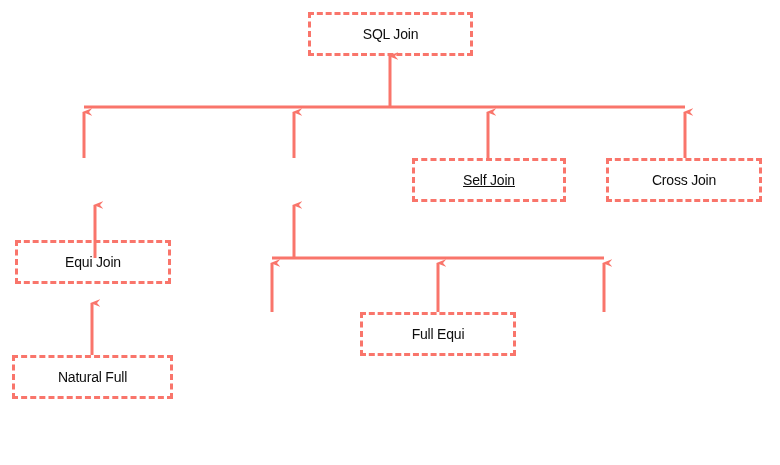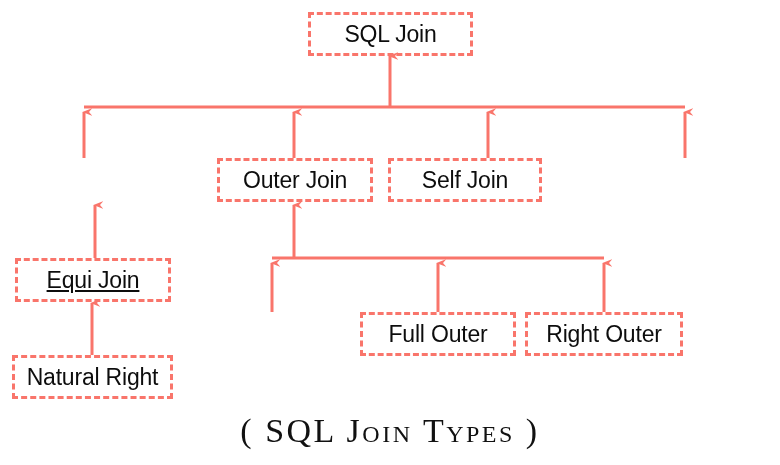--- a/index.html
+++ b/index.html
@@ -19,21 +19,21 @@
   .node {
     position: absolute;
     box-sizing: border-box;
     border: 3px dashed #f9756b;
     background: transparent;
     display: flex;
     align-items: center;
     justify-content: center;
     color: #0d0d0d;
     font-family: "Liberation Sans", sans-serif;
-    font-size: 23px;
+    font-size: 14px;
     font-weight: 400;
     letter-spacing: -0.2px;
     line-height: 1;
     white-space: nowrap;
   }
   #connectors {
     position: absolute;
     left: 0;
     top: 0;
     width: 780px;
@@ -86,29 +86,27 @@
 
       <line x1="272" y1="312" x2="272" y2="263" marker-end="url(#arrowUp)"></line>
       <line x1="438" y1="312" x2="438" y2="263" marker-end="url(#arrowUp)"></line>
       <line x1="604" y1="312" x2="604" y2="263" marker-end="url(#arrowUp)"></line>
     </g>
   </svg>
 
   <div class="node" style="left:308px; top:12px; width:165px; height:44px;">SQL Join</div>
 
 
-  <div class="node" style="left:217px; top:158px; width:156px; height:44px;">Outer Join</div>
 
-  <div class="node" style="left:388px; top:158px; width:154px; height:44px;">Self Join</div>
+  <div class="node" style="left:412px; top:158px; width:154px; height:44px;text-decoration:underline;">Self Join</div>
+
+  <div class="node" style="left:606px; top:158px; width:156px; height:44px;">Cross Join</div>
+
+  <div class="node" style="left:15px; top:240px; width:156px; height:44px;">Equi Join</div>
+
+  <div class="node" style="left:12px; top:355px; width:161px; height:44px;">Natural Full</div>
 
 
-  <div class="node" style="left:15px; top:258px; width:156px; height:44px;text-decoration:underline;">Equi Join</div>
-
-  <div class="node" style="left:12px; top:355px; width:161px; height:44px;">Natural Right</div>
+  <div class="node" style="left:360px; top:312px; width:156px; height:44px;">Full Equi</div>
 
 
-  <div class="node" style="left:360px; top:312px; width:156px; height:44px;">Full Outer</div>
-
-  <div class="node" style="left:525px; top:312px; width:158px; height:44px;">Right Outer</div>
-
-  <div class="caption">( SQL Join Types )</div>
 
 </div>
 
 </body></html>

